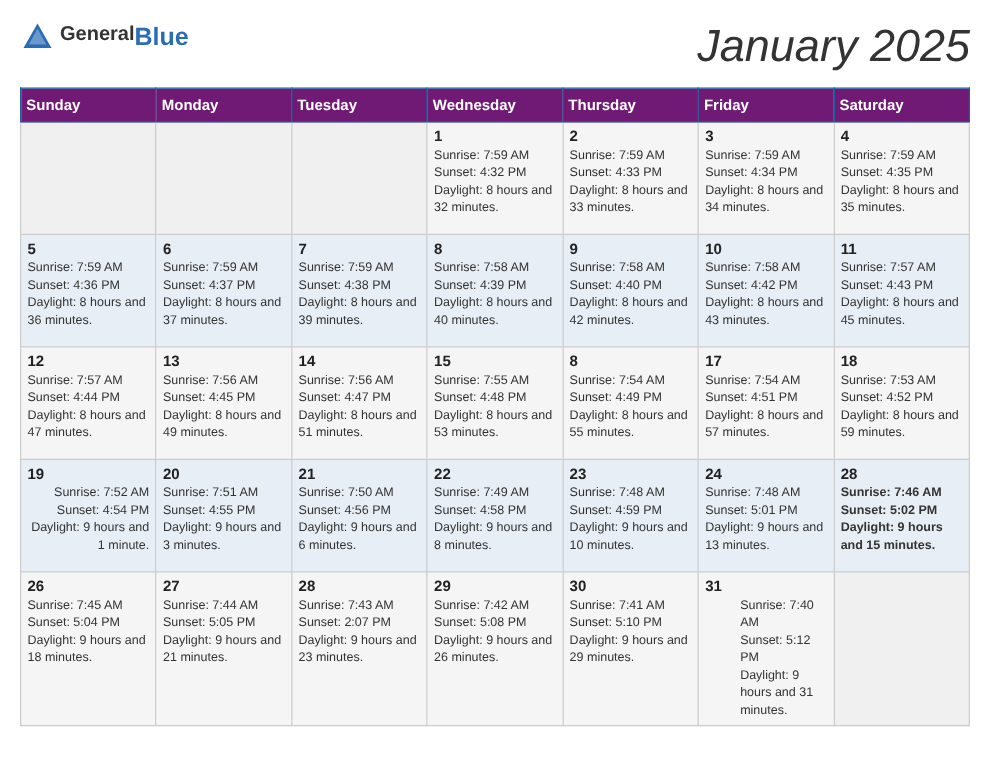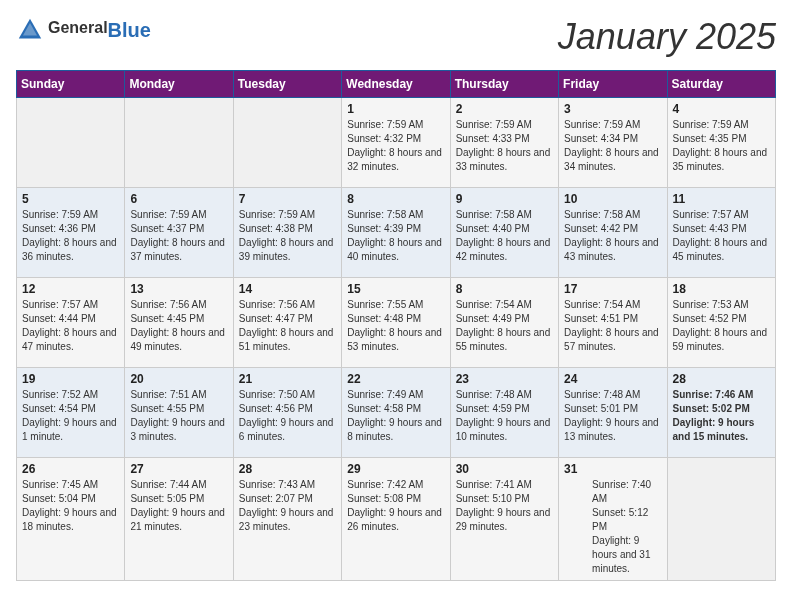--- a/index.html
+++ b/index.html
@@ -241,21 +241,21 @@
         <td>
           <div class="day-num">18</div>
           <div class="day-info" style="white-space: pre-line;">Sunrise: 7:53 AM
 Sunset: 4:52 PM
 Daylight: 8 hours and 59 minutes.</div>
         </td>
       </tr>
       <tr>
         <td>
           <div class="day-num">19</div>
-          <div class="day-info" style="white-space: pre-line;">Sunrise: 7:52 AM
+          <div class="day-info" style="white-space: pre-line; text-align: right;">Sunrise: 7:52 AM
 Sunset: 4:54 PM
 Daylight: 9 hours and 1 minute.</div>
         </td>
         <td>
           <div class="day-num">20</div>
           <div class="day-info" style="white-space: pre-line;">Sunrise: 7:51 AM
 Sunset: 4:55 PM
 Daylight: 9 hours and 3 minutes.</div>
         </td>
         <td>

